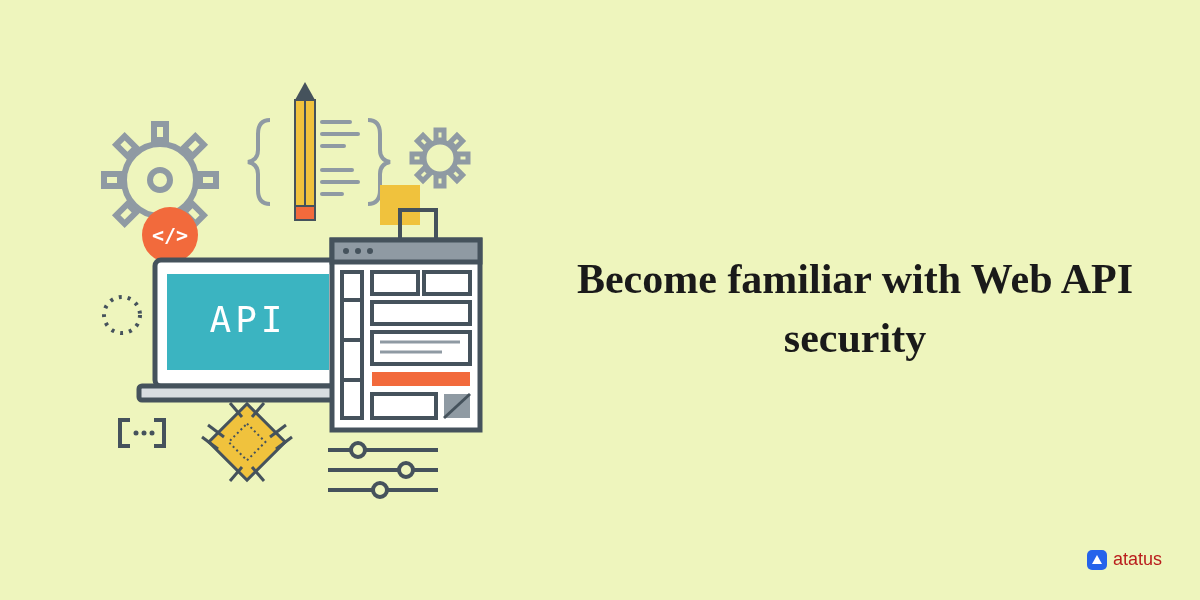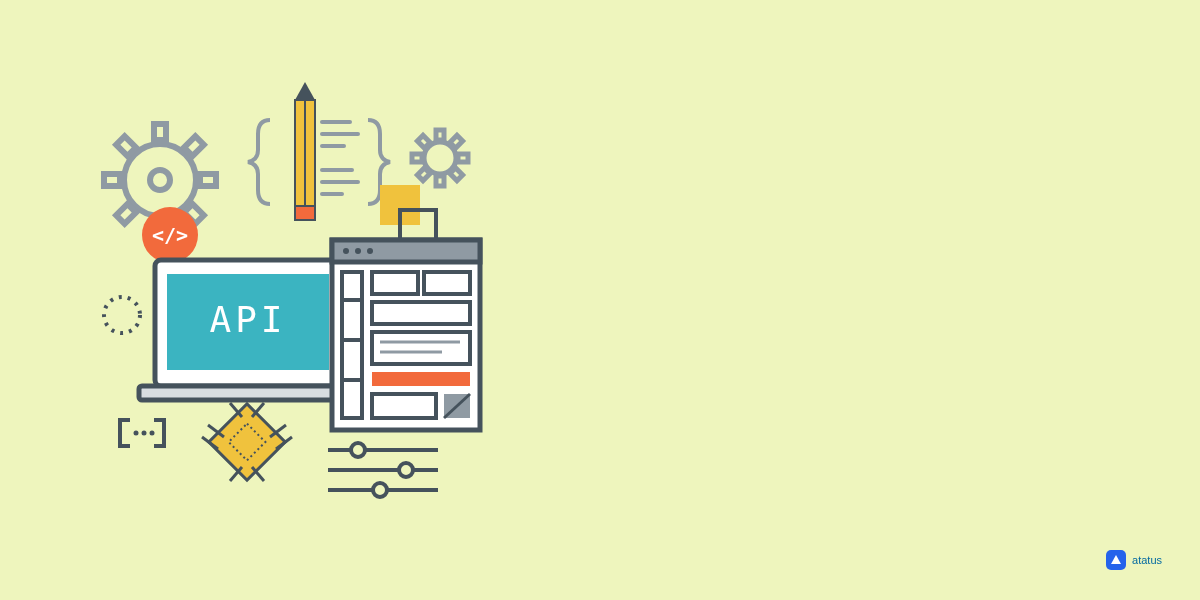--- a/index.html
+++ b/index.html
@@ -40,22 +40,22 @@
     height: 20px;
     background: #2563eb;
     border-radius: 5px;
     display: flex;
     align-items: center;
     justify-content: center;
   }
   .brand-mark svg { display: block; }
   .brand-text {
     font-family: -apple-system, BlinkMacSystemFont, 'Segoe UI', sans-serif;
-    font-size: 11px;
-    color: #0369a1;
+    font-size: 18px;
+    color: #b91c1c;
     font-weight: 500;
   }
   .illustration {
     position: absolute;
     left: 100px;
     top: 80px;
     width: 400px;
     height: 420px;
   }
   .illustration svg { display: block; }
@@ -194,20 +194,21 @@
         <line x1="0" y1="0" x2="110" y2="0"></line>
         <circle cx="30" cy="0" r="7" fill="#eef5bd"></circle>
         <line x1="0" y1="20" x2="110" y2="20"></line>
         <circle cx="78" cy="20" r="7" fill="#eef5bd"></circle>
         <line x1="0" y1="40" x2="110" y2="40"></line>
         <circle cx="52" cy="40" r="7" fill="#eef5bd"></circle>
       </g>
     </svg>
   </div>
 
+  <h1 class="headline">Become familiar with Web API security</h1>
 
   <div class="brand">
     <span class="brand-mark">
       <svg width="12" height="12" viewBox="0 0 12 12">
           <path d="M6 1 L11 10 L1 10 Z" fill="#ffffff"></path>
         </svg>
     </span>
     <span class="brand-text">atatus</span>
   </div>
 </div>

